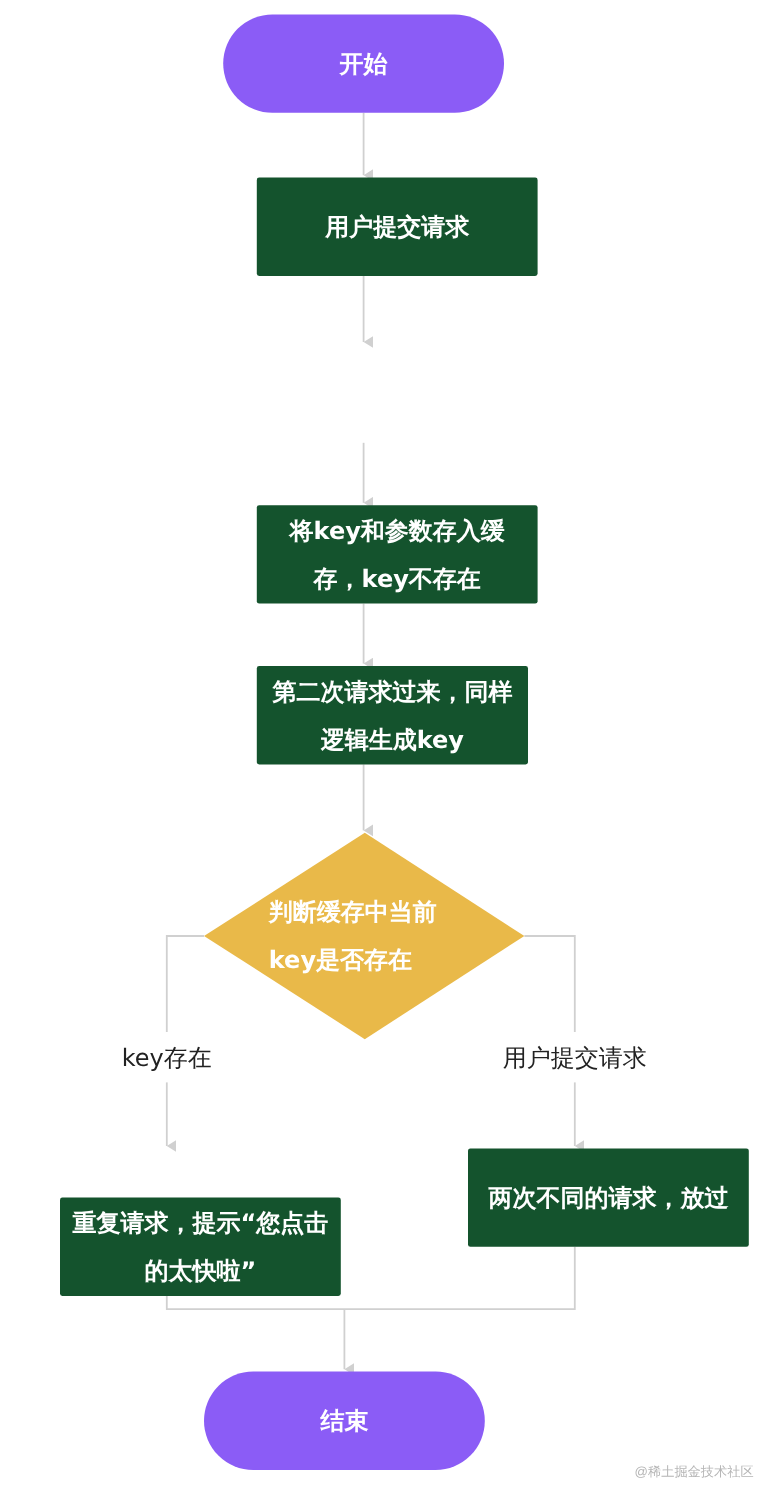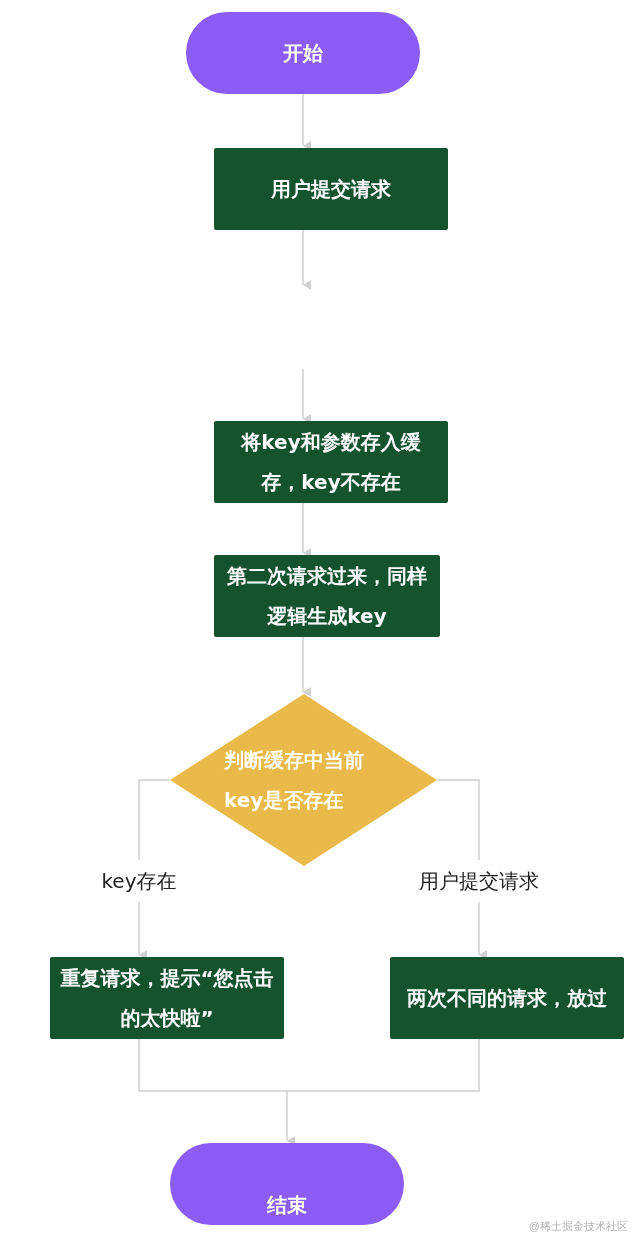--- a/index.html
+++ b/index.html
@@ -62,26 +62,26 @@
   </div>
 
   <div class="diamond-text">
     <span style="display:block;width:160px;">判断缓存中当前key是否存在</span>
   </div>
 
   <div class="label" style="left:89px;top:868px;width:100px;text-align:center;">key存在</div>
 
   <div class="label" style="left:419px;top:868px;width:120px;">用户提交请求</div>
 
-  <div class="node process" style="left:22px;top:957px;width:234px;height:82px;">
+  <div class="node process" style="left:22px;top:998px;width:234px;height:82px;">
     <span>重复请求，提示“您点击的太快啦”</span>
   </div>
 
   <div class="node process" style="left:362px;top:957px;width:234px;height:82px;">
     <span>两次不同的请求，放过</span>
   </div>
 
-  <div class="node terminator" style="left:170px;top:1143px;width:234px;height:82px;align-items:flex-end;">
+  <div class="node terminator" style="left:170px;top:1143px;width:234px;height:82px;">
     <span>结束</span>
   </div>
 
   <div class="watermark">@稀土掘金技术社区</div>
 </div>
 
 </body></html>

